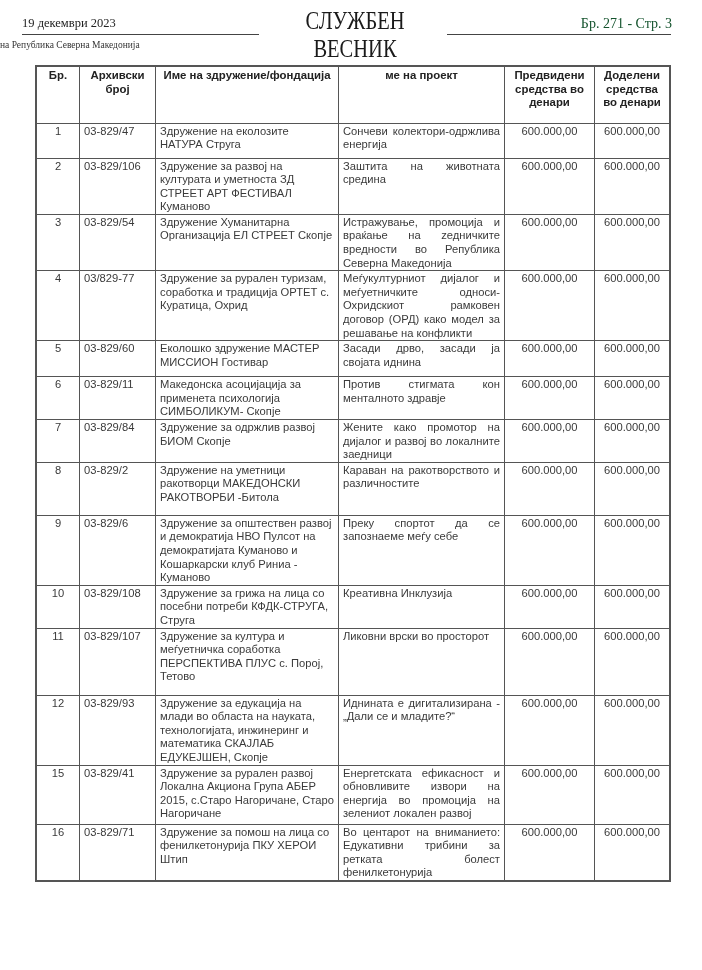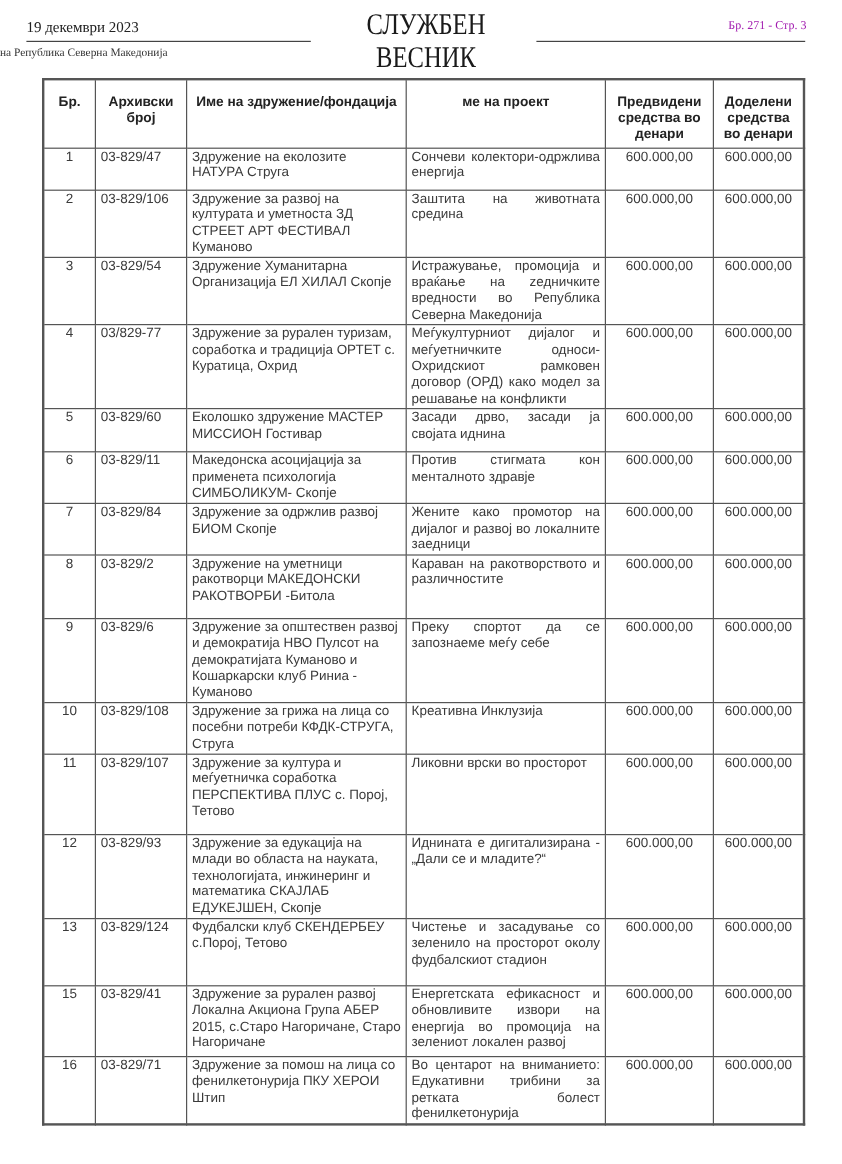--- a/index.html
+++ b/index.html
@@ -7,21 +7,21 @@
     width: 702px; height: 970px; background: #ffffff; position: relative; overflow: hidden;
     color: #2a2a2a;
   }
   .masthead { position: absolute; left: 0; top: 0; width: 702px; height: 60px; }
   .mh-date {
     position: absolute; left: 22px; top: 16px;
     font-family: "Liberation Serif", serif; font-size: 12.5px; color: #222;
   }
   .mh-issue {
     position: absolute; right: 30px; top: 16px;
-    font-family: "Liberation Serif", serif; font-size: 10px; color: #a21caf;
+    font-family: "Liberation Serif", serif; font-size: 14px; color: #14532d;
   }
   .mh-title {
     position: absolute; left: 255px; top: 7px; width: 200px; text-align: center;
     font-family: "Liberation Serif", serif; font-size: 25px; color: #1a1a1a;
     transform: scaleX(0.82); transform-origin: center; letter-spacing: 0px;
   }
   .mh-rule-left { position: absolute; left: 22px; width: 237px; top: 34px; height: 1px; background: #444; }
   .mh-rule-right { position: absolute; left: 447px; width: 224px; top: 34px; height: 1px; background: #444; }
   .mh-sub {
     position: absolute; left: 0; width: 702px; top: 40px; text-align: left;
@@ -31,21 +31,21 @@
     position: absolute; left: 35px; top: 65px;
     border-collapse: collapse; table-layout: fixed;
     font-family: "Liberation Sans", sans-serif; font-size: 11.2px; line-height: 13.6px;
     color: #3a3a3a;
   }
   table.grants td, table.grants th {
     border: 1px solid #555; vertical-align: top; padding: 1px 4px 0 4px;
   }
   table.grants th {
     font-weight: bold; text-align: center; color: #222; font-size: 11.4px; line-height: 13.6px;
-    padding-top: 12px;
+    padding-top: 2px;
   }
   table.grants { border: 2px solid #555; }
   .c-no { width: 34px; text-align: center; }
   .c-arch { width: 67px; }
   .c-name { width: 174px; }
   .c-proj { width: 157px; text-align: justify; text-align-last: left; }
   .c-plan { width: 81px; text-align: center; }
   .c-alloc { width: 66px; text-align: center; }
   td.c-plan, td.c-alloc { padding-left: 2px; padding-right: 2px; }
 </style>
@@ -85,21 +85,21 @@
     <td class="c-no">2</td>
     <td class="c-arch">03-829/106</td>
     <td class="c-name">Здружение за развој на културата и уметноста ЗД СТРЕЕТ АРТ ФЕСТИВАЛ Куманово</td>
     <td class="c-proj">Заштита на животната средина</td>
     <td class="c-plan">600.000,00</td>
     <td class="c-alloc">600.000,00</td>
   </tr>
       <tr style="height: 56px;">
     <td class="c-no">3</td>
     <td class="c-arch">03-829/54</td>
-    <td class="c-name">Здружение Хуманитарна Организација ЕЛ ХИЛАЛ Скопје</td>
+    <td class="c-name">Здружение Хуманитарна Организација ЕЛ СТРЕЕТ Скопје</td>
     <td class="c-proj">Истражување, промоција и враќање на zедничките вредности во Република Северна Македонија</td>
     <td class="c-plan">600.000,00</td>
     <td class="c-alloc">600.000,00</td>
   </tr>
       <tr style="height: 68px;">
     <td class="c-no">4</td>
     <td class="c-arch">03/829-77</td>
     <td class="c-name">Здружение за рурален туризам, соработка и традиција ОРТЕТ с. Куратица, Охрид</td>
     <td class="c-proj">Меѓукултурниот дијалог и меѓуетничките односи-Охридскиот рамковен договор (ОРД) како модел за решавање на конфликти</td>
     <td class="c-plan">600.000,00</td>
@@ -162,28 +162,20 @@
     <td class="c-alloc">600.000,00</td>
   </tr>
       <tr style="height: 64px; margin-top: 29px;">
     <td class="c-no">12</td>
     <td class="c-arch">03-829/93</td>
     <td class="c-name">Здружение за едукација на млади во областа на науката, технологијата, инжинеринг и математика СКАЈЛАБ ЕДУКЕЈШЕН, Скопје</td>
     <td class="c-proj">Иднината е дигитализирана - „Дали се и младите?“</td>
     <td class="c-plan">600.000,00</td>
     <td class="c-alloc">600.000,00</td>
   </tr>
-      <tr style="height: 56px;">
-    <td class="c-no">13</td>
-    <td class="c-arch">03-829/124</td>
-    <td class="c-name">Фудбалски клуб СКЕНДЕРБЕУ с.Пороj, Тетово</td>
-    <td class="c-proj">Чистење и засадување со зеленило на просторот околу фудбалскиот стадион</td>
-    <td class="c-plan">600.000,00</td>
-    <td class="c-alloc">600.000,00</td>
-  </tr>
       <tr style="height: 59px; padding-left: 39px;">
     <td class="c-no">15</td>
     <td class="c-arch">03-829/41</td>
     <td class="c-name">Здружение за рурален развој Локална Акциона Група АБЕР 2015, с.Старо Нагоричане, Старо Нагоричане</td>
     <td class="c-proj">Енергетската ефикасност и обновливите извори на енергија во промоција на зелениот локален развој</td>
     <td class="c-plan">600.000,00</td>
     <td class="c-alloc">600.000,00</td>
   </tr>
       <tr style="height: 48px;">
     <td class="c-no">16</td>

